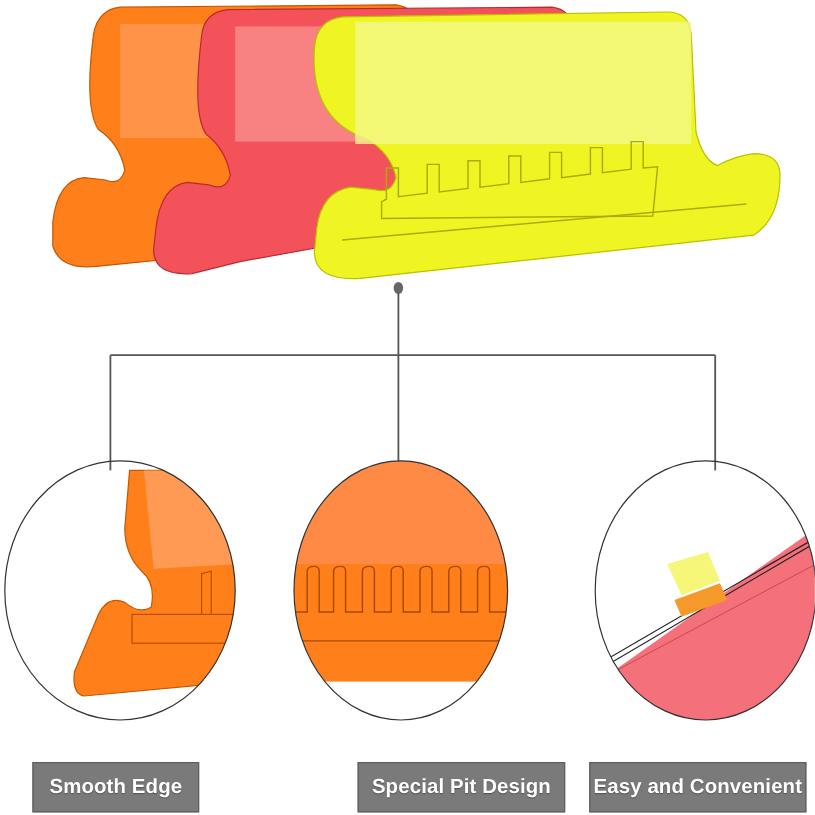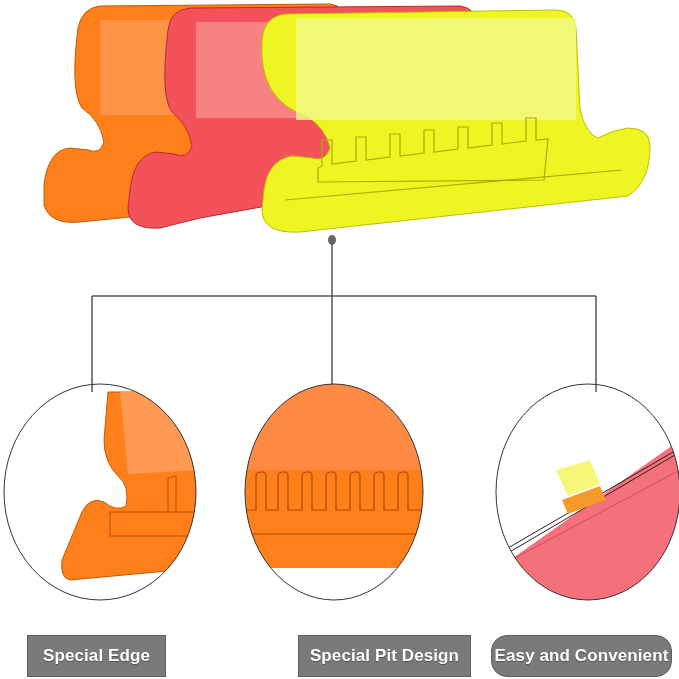--- a/index.html
+++ b/index.html
@@ -80,20 +80,20 @@
       <path d="M496,560 L680,452" stroke="#222" stroke-width="1"></path>
       <path d="M500,566 L680,470" stroke="#c94550" stroke-width="0.8"></path>
       <path d="M556,470 L590,460 L600,484 L568,496 Z" fill="#f5f56a" opacity="0.9"></path>
       <path d="M562,500 L600,486 L606,500 L568,514 Z" fill="#f59a2a"></path>
     </g>
     <ellipse cx="588" cy="492" rx="92" ry="108" fill="none" stroke="#333" stroke-width="1"></ellipse>
   </g>
 </svg>
 
 <div class="label-box" style="left:27px;top:635px;width:139px;">
-  <span>Special Edge</span>
+  <span>Smooth Edge</span>
 </div>
 <div class="label-box" style="left:258px;top:635px;width:173px;margin-left:40px;">
   <span>Special Pit Design</span>
 </div>
-<div class="label-box" style="left:491px;top:635px;width:181px;border-radius:16px;">
+<div class="label-box" style="left:491px;top:635px;width:181px;">
   <span>Easy and Convenient</span>
 </div>
 
 </body></html>

